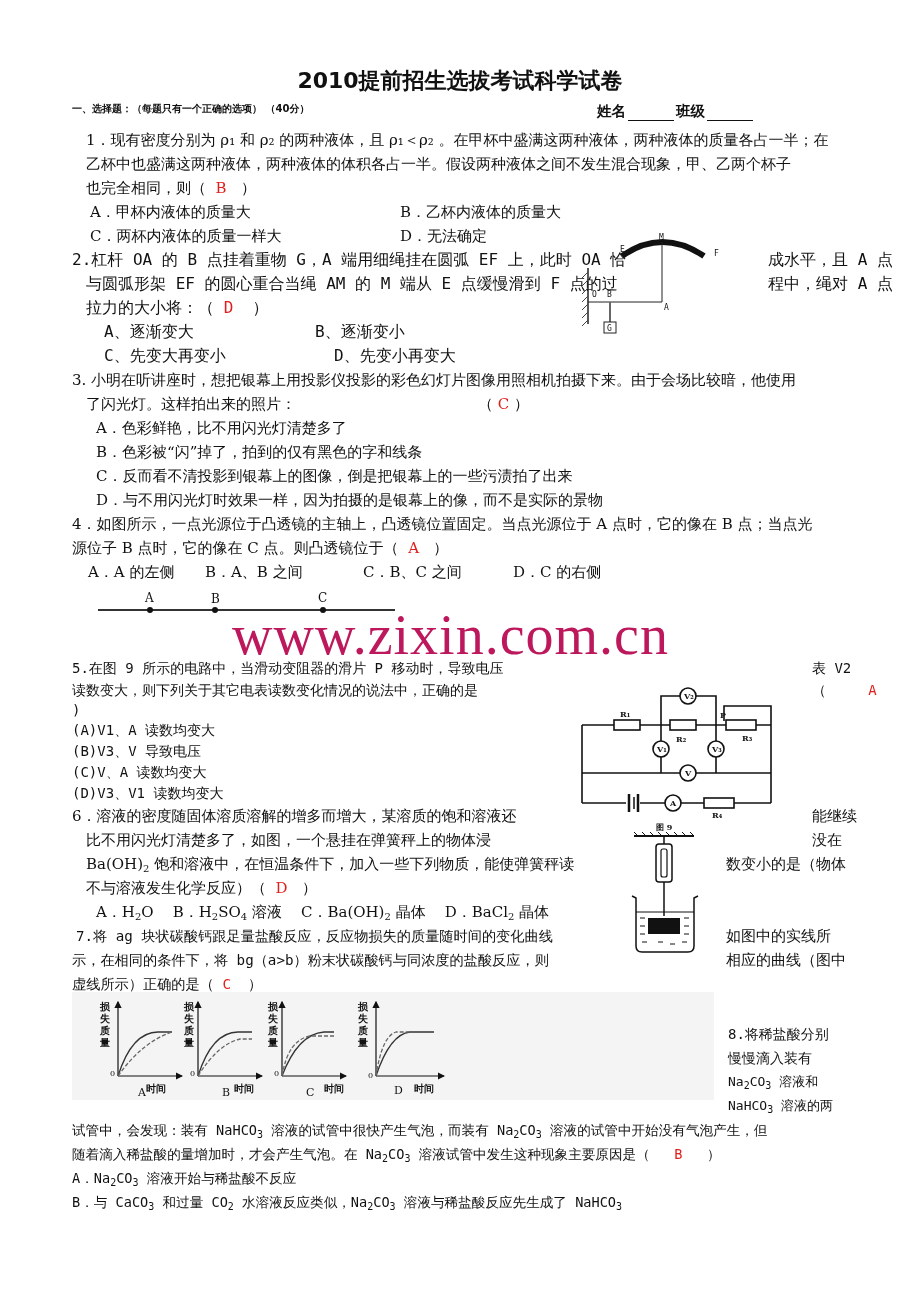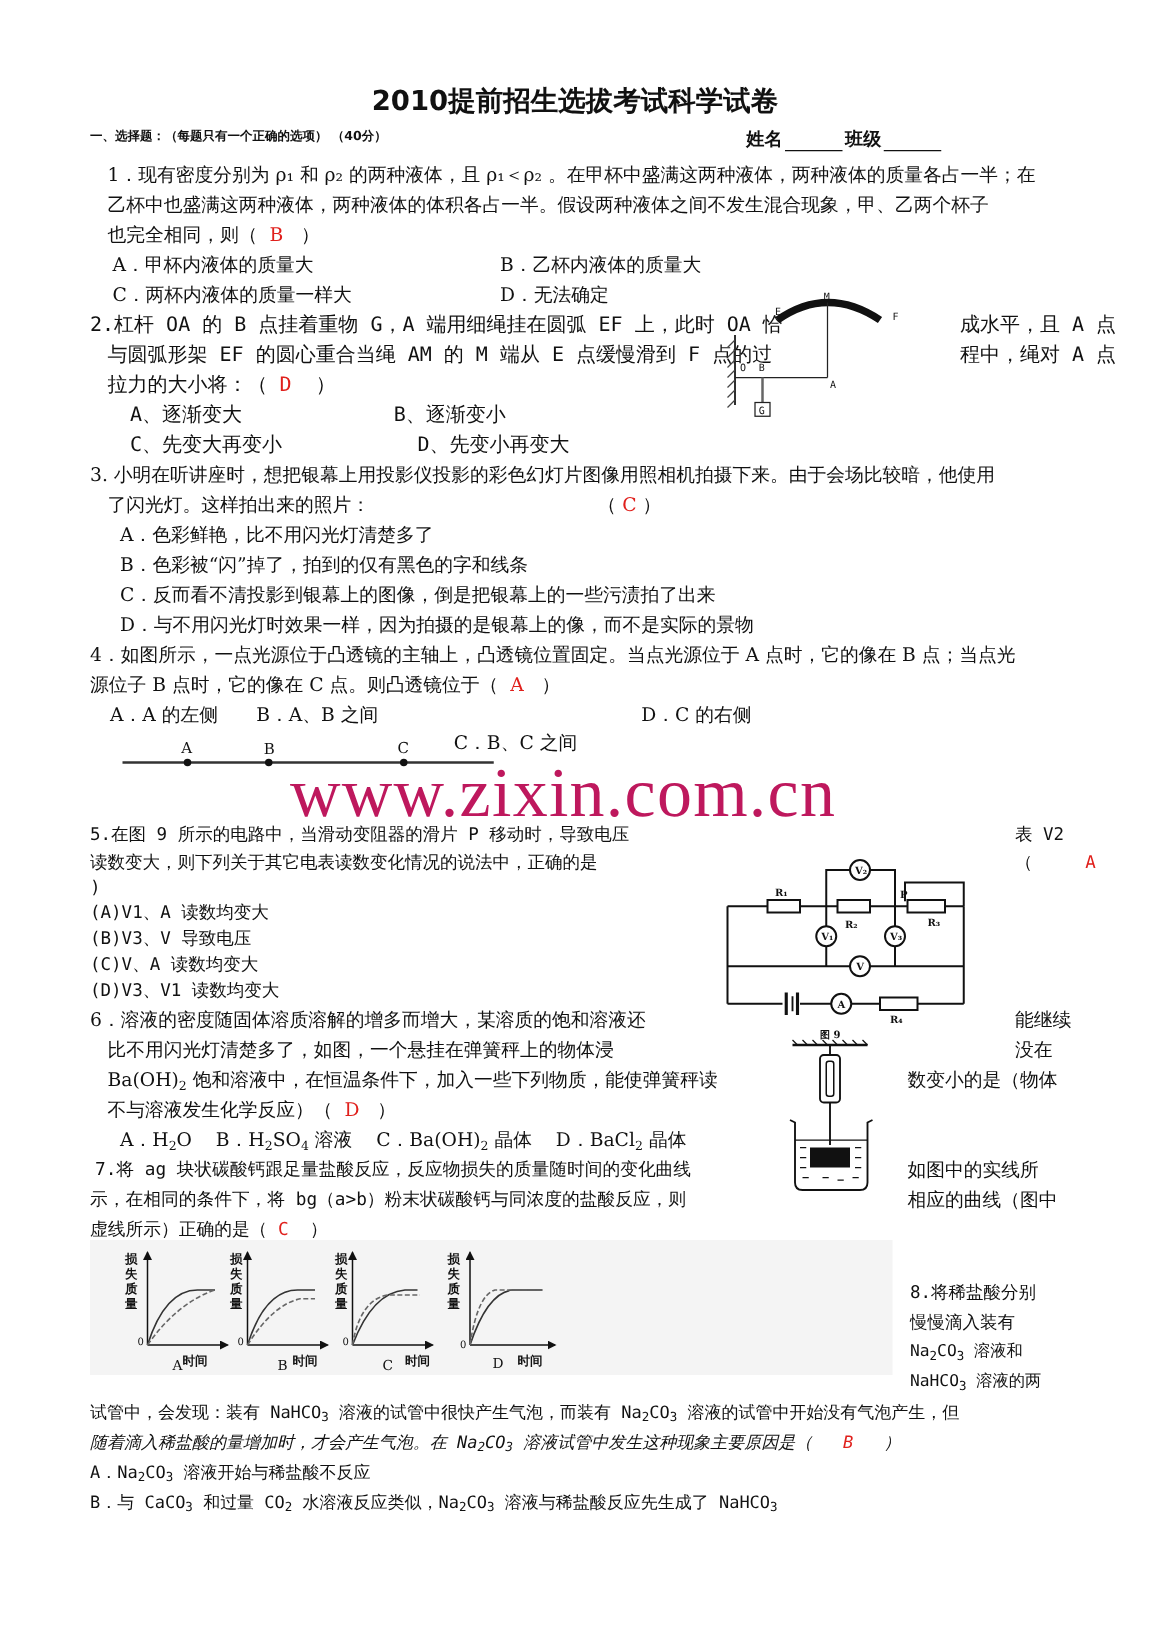--- a/index.html
+++ b/index.html
@@ -91,21 +91,21 @@
   <div class="line" style="left:96px;top:440px;">B．色彩被“闪”掉了，拍到的仅有黑色的字和线条</div>
   <div class="line" style="left:96px;top:464px;">C．反而看不清投影到银幕上的图像，倒是把银幕上的一些污渍拍了出来</div>
   <div class="line" style="left:96px;top:488px;">D．与不用闪光灯时效果一样，因为拍摄的是银幕上的像，而不是实际的景物</div>
 </div>
 
 <div>
   <div class="line" style="left:72px;top:512px;">4．如图所示，一点光源位于凸透镜的主轴上，凸透镜位置固定。当点光源位于 A 点时，它的像在 B 点；当点光</div>
   <div class="line" style="left:72px;top:536px;"><span>源位子 B 点时，它的像在 C 点。则凸透镜位于（</span>&nbsp;&nbsp;<span class="ans">A</span>&nbsp;&nbsp;&nbsp;<span>）</span></div>
   <div class="line" style="left:88px;top:560px;">A．A 的左侧</div>
   <div class="line" style="left:205px;top:560px;">B．A、B 之间</div>
-  <div class="line" style="left:363px;top:560px;margin-top:22px;">C．B、C 之间</div>
+  <div class="line" style="left:363px;top:560px;">C．B、C 之间</div>
   <div class="line" style="left:513px;top:560px;">D．C 的右侧</div>
 
   <svg style="left:90px;top:588px;" width="310" height="30" viewBox="0 0 310 30">
     <line x1="8" y1="22" x2="305" y2="22" stroke="#333" stroke-width="2"></line>
     <circle cx="60" cy="22" r="3" fill="#111"></circle>
     <circle cx="125" cy="22" r="3" fill="#111"></circle>
     <circle cx="233" cy="22" r="3" fill="#111"></circle>
     <g font-family="DejaVu Serif, serif" font-size="12" fill="#111">
       <text x="55" y="14">A</text>
       <text x="121" y="15">B</text>
@@ -305,16 +305,16 @@
     </g>
   </svg>
 </div>
 
 <div>
   <div class="line mono" style="left:728px;top:1022px;font-size:14px;">8.将稀盐酸分别</div>
   <div class="line mono" style="left:728px;top:1046px;font-size:14px;">慢慢滴入装有</div>
   <div class="line mono" style="left:728px;top:1070px;font-size:13px;">Na<sub>2</sub>CO<sub>3</sub> 溶液和</div>
   <div class="line mono" style="left:728px;top:1094px;font-size:13px;">NaHCO<sub>3</sub> 溶液的两</div>
   <div class="line mono" style="left:72px;top:1118px;font-size:13.6px;">试管中，会发现：装有 NaHCO<sub>3</sub> 溶液的试管中很快产生气泡，而装有 Na<sub>2</sub>CO<sub>3</sub> 溶液的试管中开始没有气泡产生，但</div>
-  <div class="line mono" style="left:72px;top:1142px;font-size:13.6px;font-style:italic;">随着滴入稀盐酸的量增加时，才会产生气泡。在 Na<sub>2</sub>CO<sub>3</sub> 溶液试管中发生这种现象主要原因是（&nbsp;&nbsp;&nbsp;<span class="ans">B</span>&nbsp;&nbsp;&nbsp;<span>）</span></div>
+  <div class="line mono" style="left:72px;top:1142px;font-size:13.6px;">随着滴入稀盐酸的量增加时，才会产生气泡。在 Na<sub>2</sub>CO<sub>3</sub> 溶液试管中发生这种现象主要原因是（&nbsp;&nbsp;&nbsp;<span class="ans">B</span>&nbsp;&nbsp;&nbsp;<span>）</span></div>
   <div class="line mono" style="left:72px;top:1166px;font-size:13.6px;">A．Na<sub>2</sub>CO<sub>3</sub> 溶液开始与稀盐酸不反应</div>
   <div class="line mono" style="left:72px;top:1190px;font-size:13.6px;">B．与 CaCO<sub>3</sub> 和过量 CO<sub>2</sub> 水溶液反应类似，Na<sub>2</sub>CO<sub>3</sub> 溶液与稀盐酸反应先生成了 NaHCO<sub>3</sub></div>
 </div>
 
 </body></html>

